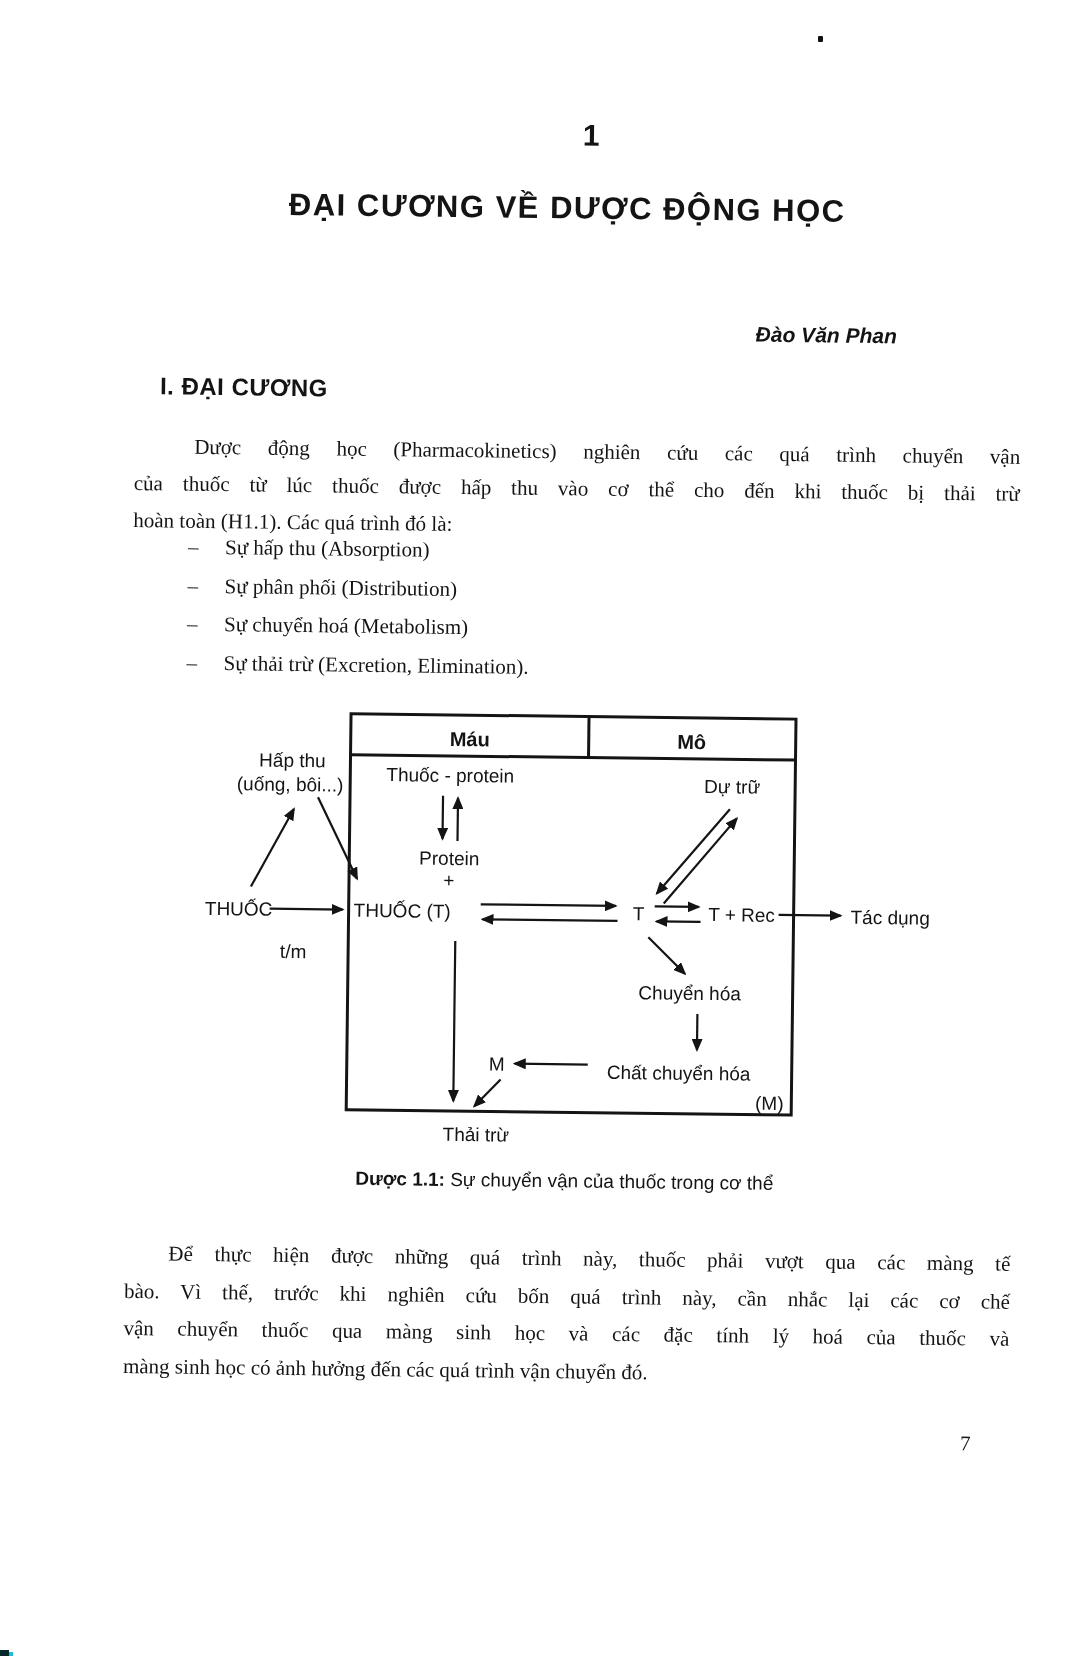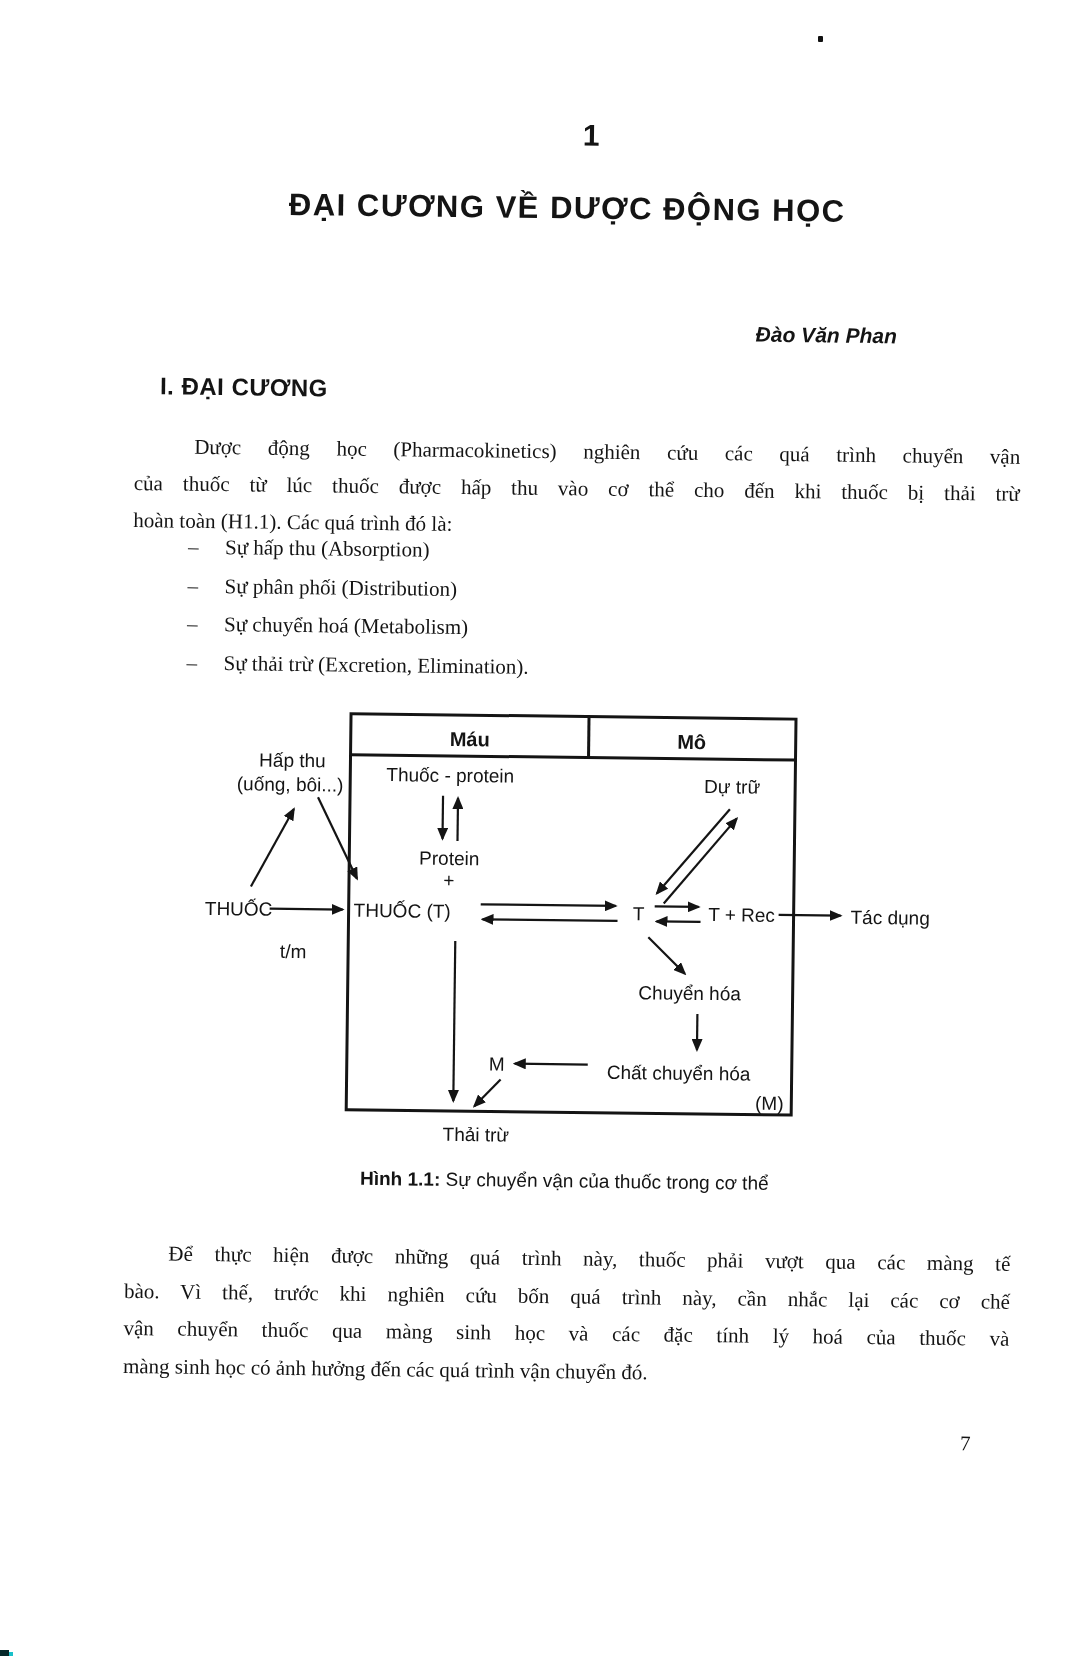--- a/index.html
+++ b/index.html
@@ -130,21 +130,21 @@
       <line x1="396" y1="374" x2="323" y2="374" stroke="#141414" stroke-width="2.2" marker-end="url(#ah)"></line>
       <text x="305" y="381" text-anchor="middle">M</text>
       <line x1="309" y1="390" x2="283" y2="417" stroke="#141414" stroke-width="2.2" marker-end="url(#ah)"></line>
       <text x="578" y="417" text-anchor="middle">(M)</text>
 
       <line x1="262" y1="252" x2="262" y2="412" stroke="#141414" stroke-width="2.2" marker-end="url(#ah)"></line>
       <text x="285" y="452" text-anchor="middle">Thải trừ</text>
     </svg>
 
     <div class="caption">
-      <b>Hình 1.1:</b>
+      <b>Dược 1.1:</b>
       <span>Sự chuyển vận của thuốc trong cơ thể</span>
     </div>
 
     <div class="para p2">
       <div class="line just">Để thực hiện được những quá trình này, thuốc phải vượt qua các màng tế</div>
       <div class="line just">bào. Vì thế, trước khi nghiên cứu bốn quá trình này, cần nhắc lại các cơ chế</div>
       <div class="line just">vận chuyển thuốc qua màng sinh học và các đặc tính lý hoá của thuốc và</div>
       <div class="line">màng sinh học có ảnh hưởng đến các quá trình vận chuyển đó.</div>
     </div>
 

